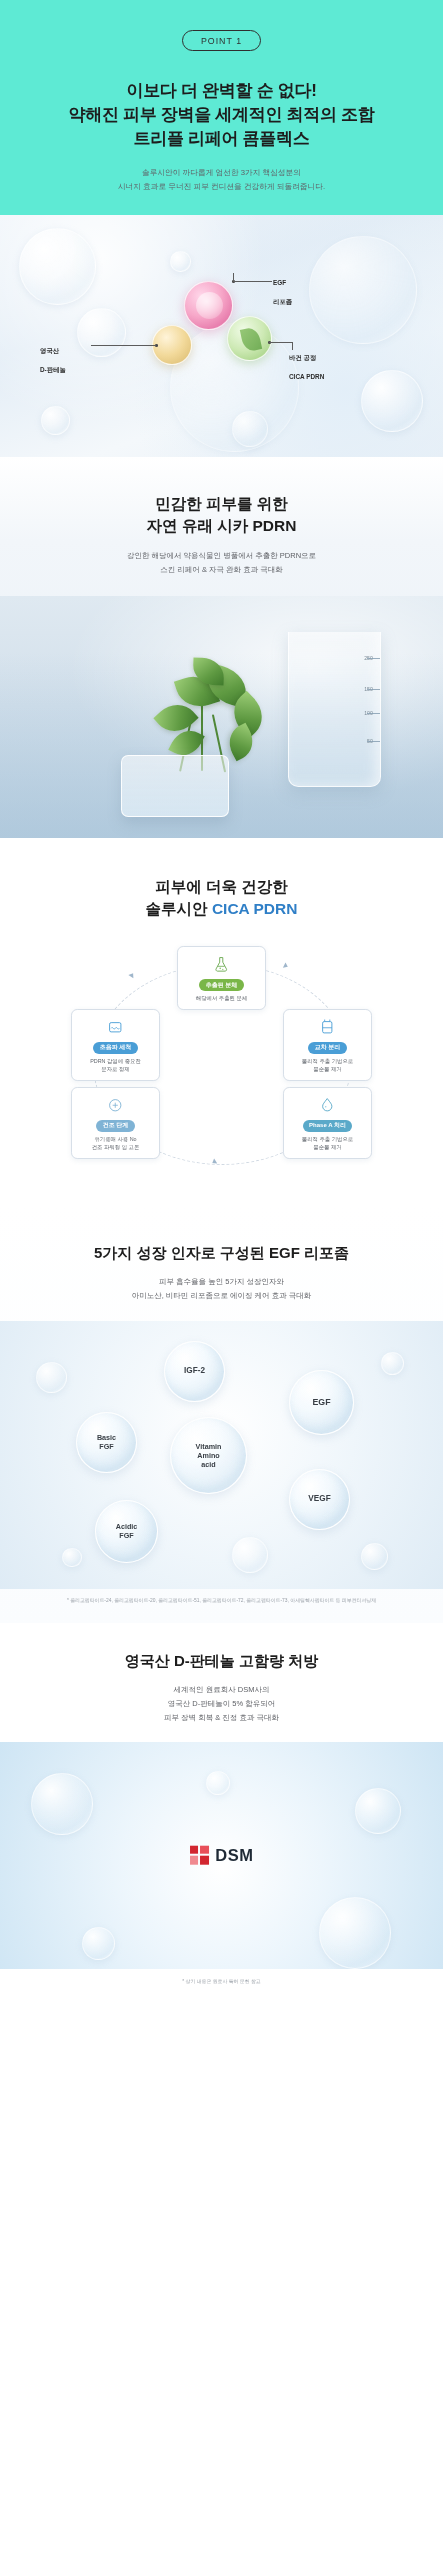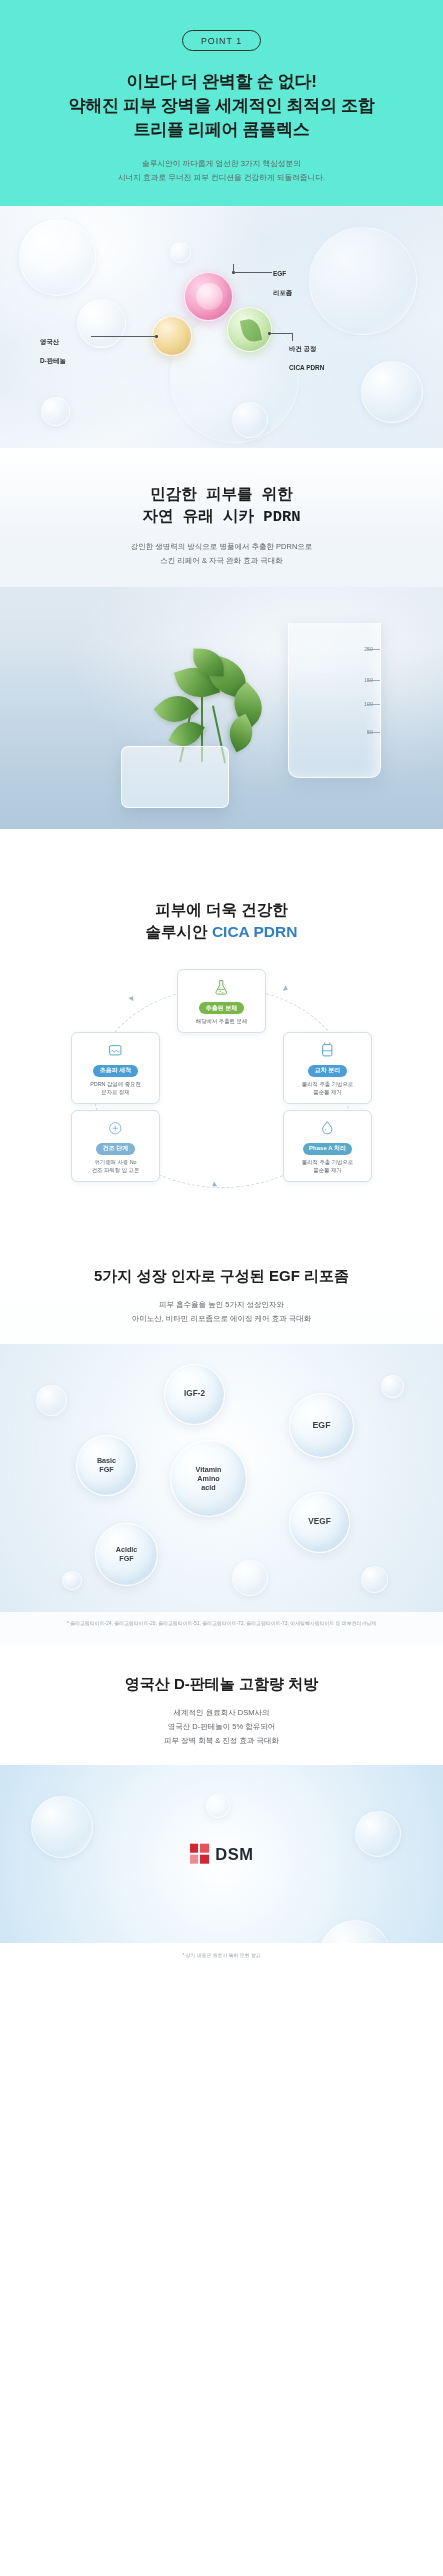--- a/index.html
+++ b/index.html
@@ -27,21 +27,21 @@
     display: inline-block;
     border: 0.8px solid #2f2f2f;
     border-radius: 15.5px;
     padding: 4.6px 17.5px;
     font-size: 8.8px;
     letter-spacing: 1px;
     color: #2f2f2f;
     font-weight: 400;
   }
   .sec1 h1 {
-    margin-top: 19px;
+    margin-top: 28px;
     font-size: 17px;
     line-height: 1.42;
     font-weight: 700;
     color: #1d1d1d;
     letter-spacing: -0.3px;
   }
   .sec1 .sub {
     margin-top: 14.4px;
     font-size: 7.7px;
     line-height: 1.85;
@@ -150,21 +150,20 @@
     position: relative;
     background: linear-gradient(180deg, #ffffff 0%, #f2f6fa 22%, #e6eef5 100%);
     padding-top: 36px;
     text-align: center;
   }
   .sec2 h2 {
     font-size: 15.5px;
     line-height: 1.42;
     font-weight: 700;
     color: #1d1d1d;
-    font-family: Liberation Mono, monospace;
   }
   .sec2 h2 .hl { color: #1d1d1d; }
   .sec2 .sub {
     margin-top: 12.4px;
     font-size: 7.5px;
     line-height: 1.85;
     color: #5f6166;
   }
   .hero2 {
     margin-top: 18.5px;
@@ -237,21 +236,20 @@
     width: 443px;
     background: #ffffff;
     padding: 38px 0 20.6px;
     text-align: center;
   }
   .sec3 h2 {
     font-size: 15.5px;
     line-height: 1.45;
     font-weight: 700;
     color: #1d1d1d;
-    margin-top: 32px;
   }
   .sec3 h2 .accent { color: #2f7fc7; }
   .sec3 .sub {
     margin-top: 11.3px;
     font-size: 7.5px;
     line-height: 1.85;
     color: #5f6166;
   }
   .diagram {
     margin: 23px auto 0;
@@ -380,21 +378,21 @@
   }
   .sec5 .sub {
     margin-top: 12.4px;
     font-size: 7.5px;
     line-height: 1.85;
     color: #5f6166;
   }
   .hero5 {
     margin-top: 17.5px;
     width: 443px;
-    height: 178px;
+    height: 227px;
     position: relative;
     background:
       radial-gradient(circle at 50% 55%, rgba(255,255,255,0.9) 0%, rgba(235,245,252,0.92) 40%, rgba(206,229,244,1) 100%);
     overflow: hidden;
   }
   .dsm-logo {
     position: absolute;
     left: 50%; top: 50%;
     transform: translate(-50%,-50%);
     display: flex;
@@ -485,21 +483,21 @@
       </div>
     </div>
   </section>
 
   <section class="sec2">
     <h2>
       <span>민감한 피부를 위한</span><br>
       <span class="hl">자연 유래 시카 PDRN</span>
     </h2>
     <div class="sub">
-      <span>강인한 생명력의 방식으로 병풀에서 추출한 PDRN으로</span><br>
+      <span>강인한 해당에서 약용식물인 병풀에서 추출한 PDRN으로</span><br>
       <span>스킨 리페어 &amp; 자극 완화 효과 극대화</span>
     </div>
 
     <div class="hero2">
       <div class="water"></div>
 
       <div class="beaker">
         <div class="tick" style="top:23px;">250</div>
         <div class="tick" style="top:54px;">150</div>
         <div class="tick" style="top:78px;">100</div>

